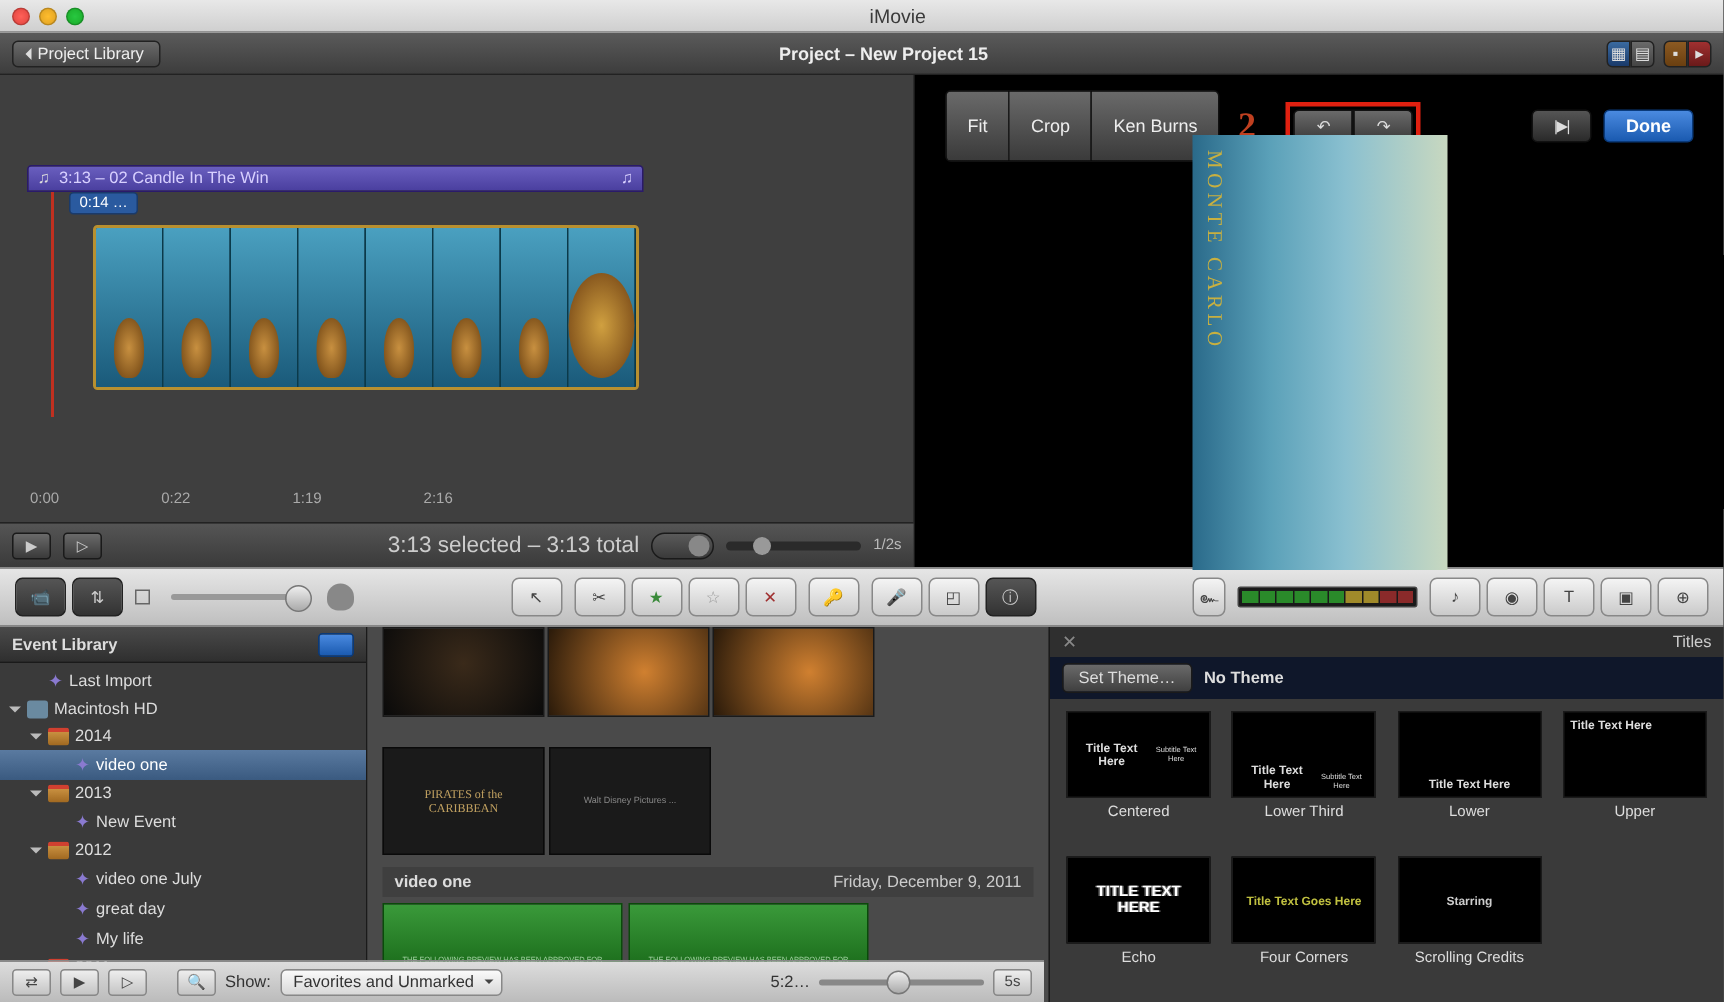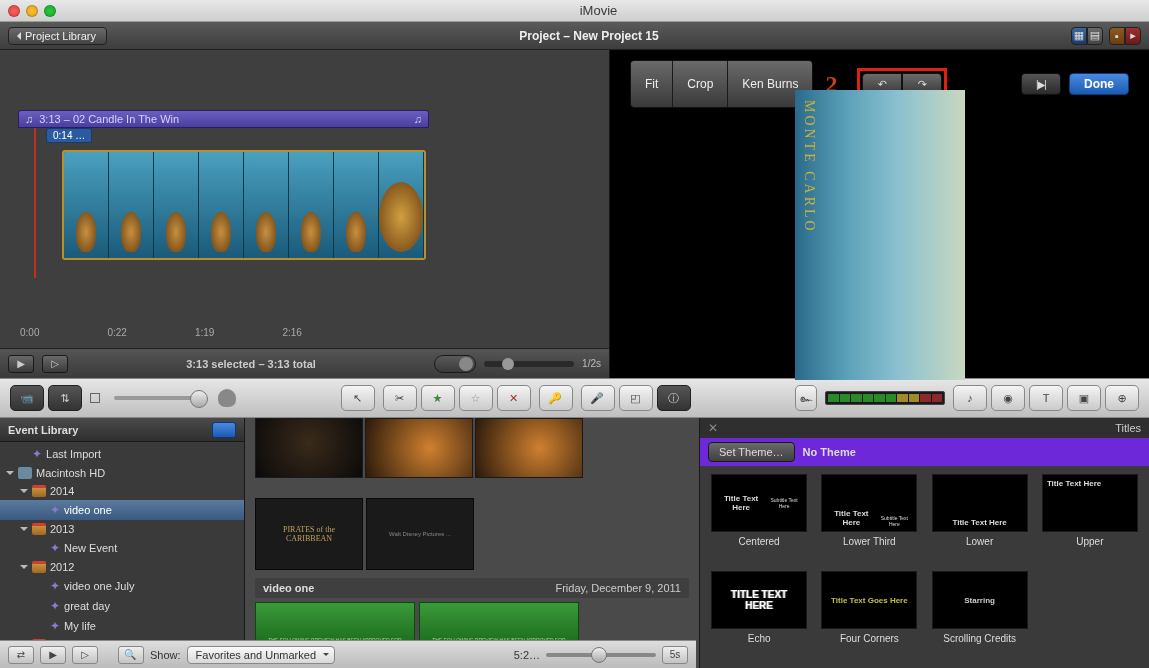--- a/index.html
+++ b/index.html
@@ -37,21 +37,21 @@
 .playhead-bubble { position:absolute; top:0; left:28px; background:#2a5a9f; border:1px solid #1a3a6a; border-radius:3px; padding:1px 6px; color:#fff; font-size:10px; z-index:3;}
 .clip-row { margin-top:22px; height:110px; border:2px solid #b89030; border-radius:3px; background:#1a3a4a; display:flex; overflow:hidden; position:relative;}
 .frame { flex:1; background:linear-gradient(#4aa0c0,#1a5a7a); border-right:1px solid #0a3a4a; position:relative; display:flex; align-items:flex-end; justify-content:center; }
 .frame .obj { width:20px; height:40px; background:radial-gradient(#c89040,#6a4010); border-radius:50% 50% 40% 40%; margin-bottom:6px; }
 .frame:nth-child(8) .obj { width:44px; height:70px; background:radial-gradient(#d0a040,#6a3a10); border-radius:50%; }
 .playhead-line { position:absolute; top:78px; left:34px; width:2px; height:150px; background:#c03020; z-index:2;}
 
 .timecodes { position:absolute; bottom:40px; left:20px; right:20px; display:flex; gap:68px; color:#aaa; font-size:10px; }
 .timeline-footer { position:absolute; bottom:0; left:0; right:0; height:30px; background:linear-gradient(#555,#3a3a3a); border-top:1px solid #222; display:flex; align-items:center; padding:0 8px; gap:8px;}
 .smbtn { width:26px; height:18px; background:linear-gradient(#6a6a6a,#3a3a3a); border:1px solid #1a1a1a; border-radius:3px; display:flex; align-items:center; justify-content:center; color:#ccc; font-size:10px;}
-.tf-status { flex:1; text-align:center; color:#ccc; font-size:11px;font-weight:bold;}
+.tf-status { flex:1; text-align:right; color:#ccc; font-size:15px;}
 .wave-toggle { width:42px; height:18px; background:linear-gradient(#5a5a5a,#3a3a3a); border:1px solid #1a1a1a; border-radius:10px; position:relative;}
 .wave-toggle::after{content:""; position:absolute; right:2px; top:1px; width:14px; height:14px; background:#888; border-radius:50%;}
 .zoom-slider { width:90px; height:6px; background:#2a2a2a; border-radius:3px; position:relative;}
 .zoom-slider::after{content:""; position:absolute; left:18px; top:-3px; width:12px; height:12px; background:#999; border-radius:50%;}
 .zoom-label { color:#bbb; font-size:10px; }
 
 
 .viewer-pane { flex:1; background:#000; position:relative; }
 .viewer-controls { position:absolute; top:10px; left:20px; right:20px; display:flex; align-items:center; gap:0; }
 .vc-seg { display:flex; border-radius:4px; overflow:hidden; border:1px solid #111;}
@@ -115,21 +115,21 @@
 .lfbtn { width:26px; height:18px; background:linear-gradient(#eee,#c4c4c4); border:1px solid #888; border-radius:3px; display:flex; align-items:center; justify-content:center; color:#444; font-size:10px;}
 .lf-label{ color:#333; font-size:11px;}
 .lf-select { background:linear-gradient(#fafafa,#d8d8d8); border:1px solid #888; border-radius:4px; padding:2px 18px 2px 8px; color:#333; font-size:11px; position:relative;}
 .lf-select::after{content:""; position:absolute; right:5px; top:6px; border:3px solid transparent; border-top-color:#444;}
 
 
 .titles-panel { width:450px; background:#3a3a3a; border-left:1px solid #1a1a1a; display:flex; flex-direction:column; position:relative;}
 .titles-header { height:20px; display:flex; align-items:center; padding:0 8px; background:#2f2f2f;}
 .titles-header .x { width:14px; height:14px; color:#888; font-size:12px;}
 .titles-header .lbl { margin-left:auto; color:#ccc; font-size:11px;}
-.theme-row { height:28px; display:flex; align-items:center; padding:0 8px; gap:8px; background:#6d28d9;}
+.theme-row { height:28px; display:flex; align-items:center; padding:0 8px; gap:8px; background:#0f172a;}
 .theme-btn { padding:3px 10px; background:linear-gradient(#6a6a6a,#3f3f3f); border:1px solid #1a1a1a; border-radius:4px; color:#ddd; font-size:11px;}
 .theme-lbl { color:#ddd; font-size:11px; font-weight:bold;}
 .titles-grid { flex:1; overflow:auto; padding:8px; display:grid; grid-template-columns:repeat(4,1fr); gap:8px;}
 .title-item { display:flex; flex-direction:column; align-items:center; gap:4px;}
 .title-thumb { width:96px; height:58px; background:#000; border:1px solid #1a1a1a; display:flex; align-items:center; justify-content:center; color:#ddd; font-size:7px; text-align:center; padding:4px; position:relative;}
 .title-thumb.lt{ align-items:flex-end; justify-content:flex-start;}
 .title-thumb.low{ align-items:flex-end;}
 .title-thumb.up{ align-items:flex-start; justify-content:flex-start;}
 .title-thumb .tt{ font-weight:bold; font-size:8px;}
 .title-thumb.echo .tt{ font-size:10px; color:#fff; text-shadow:1px 0 #666,-1px 0 #666;}

